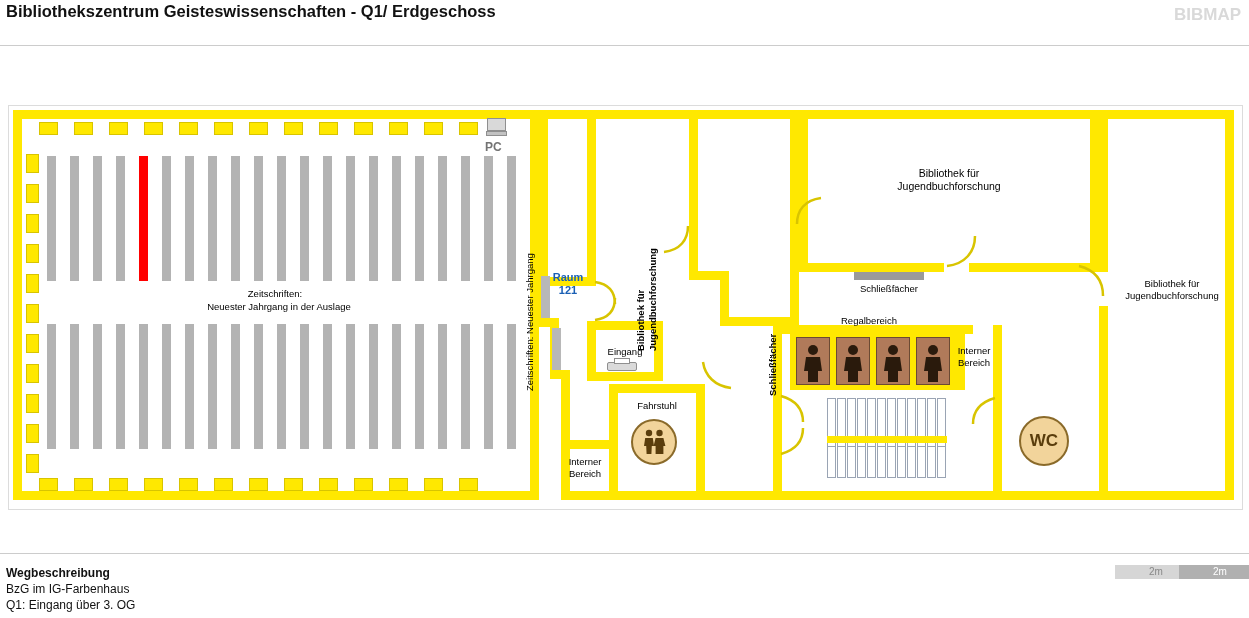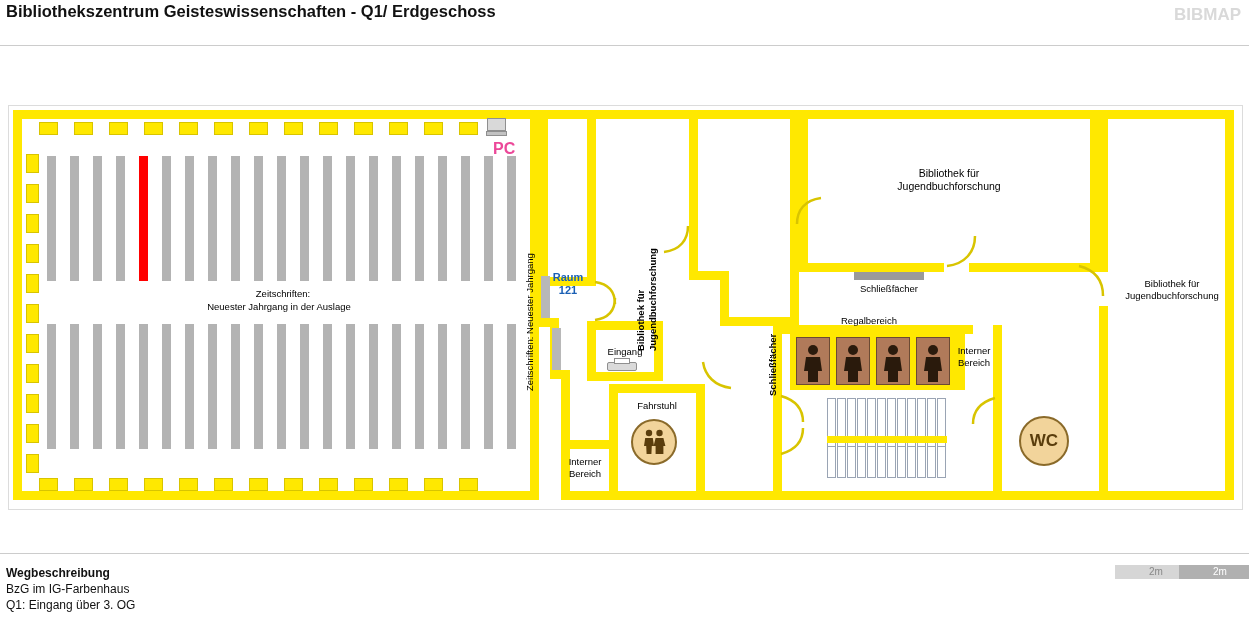--- a/index.html
+++ b/index.html
@@ -99,24 +99,23 @@
   .raum {
     position:absolute;
     color:#1a5fb4;
     font-size:11px;
     font-weight:bold;
     text-align:center;
     line-height:13px;
   }
   .pc-label {
     position:absolute;
-    color:#ec4899;
+    color:#737373;
     font-weight:bold;
-    font-size:16px;
-    margin-left:8px;
+    font-size:12px;
   }
   .icon-circle {
     position:absolute;
     border-radius:50%;
     background:#f2d49b;
     border:2px solid #8a6a2a;
     box-sizing:border-box;
     display:flex;
     align-items:center;
     justify-content:center;
@@ -256,21 +255,21 @@
     <div class="shelf" style="left:314px; top:218px; width:9px; height:125px;"></div>
     <div class="shelf" style="left:337px; top:218px; width:9px; height:125px;"></div>
     <div class="shelf" style="left:360px; top:218px; width:9px; height:125px;"></div>
     <div class="shelf" style="left:383px; top:218px; width:9px; height:125px;"></div>
     <div class="shelf" style="left:406px; top:218px; width:9px; height:125px;"></div>
     <div class="shelf" style="left:429px; top:218px; width:9px; height:125px;"></div>
     <div class="shelf" style="left:452px; top:218px; width:9px; height:125px;"></div>
     <div class="shelf" style="left:475px; top:218px; width:9px; height:125px;"></div>
     <div class="shelf" style="left:498px; top:218px; width:9px; height:125px;"></div>
 
-    <div class="lbl" style="left:164px; top:182px; width:220px;">Zeitschriften:</div>
+    <div class="lbl" style="left:156px; top:182px; width:220px;">Zeitschriften:</div>
     <div class="lbl" style="left:160px; top:195px; width:220px;">Neuester Jahrgang in der Auslage</div>
 
     <div style="position:absolute; left:477px; top:12px; width:21px; height:19px;">
       <div style="position:absolute;left:1px;top:0;width:19px;height:13px;background:#d9d9d9;border:1px solid #8f8f8f;box-sizing:border-box;"></div>
       <div style="position:absolute;left:0;top:13px;width:21px;height:5px;background:#c2c2c2;border:1px solid #8f8f8f;box-sizing:border-box;"></div>
     </div>
     <div class="pc-label" style="left:476px; top:34px;">PC</div>
 
     <div class="lbl vert" style="left:515px; top:285px; width:220px; text-align:left;">Zeitschriften: Neuester Jahrgang</div>
 

